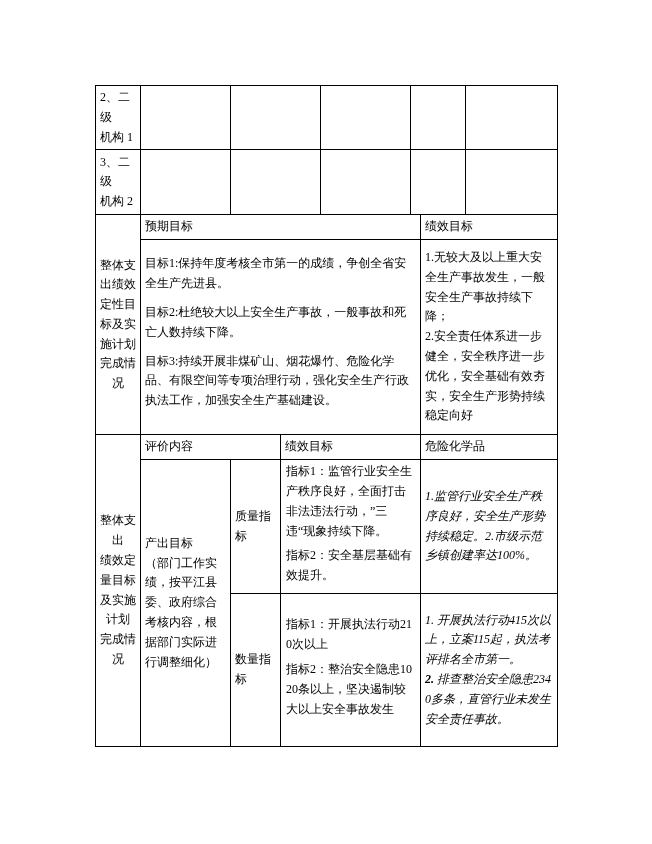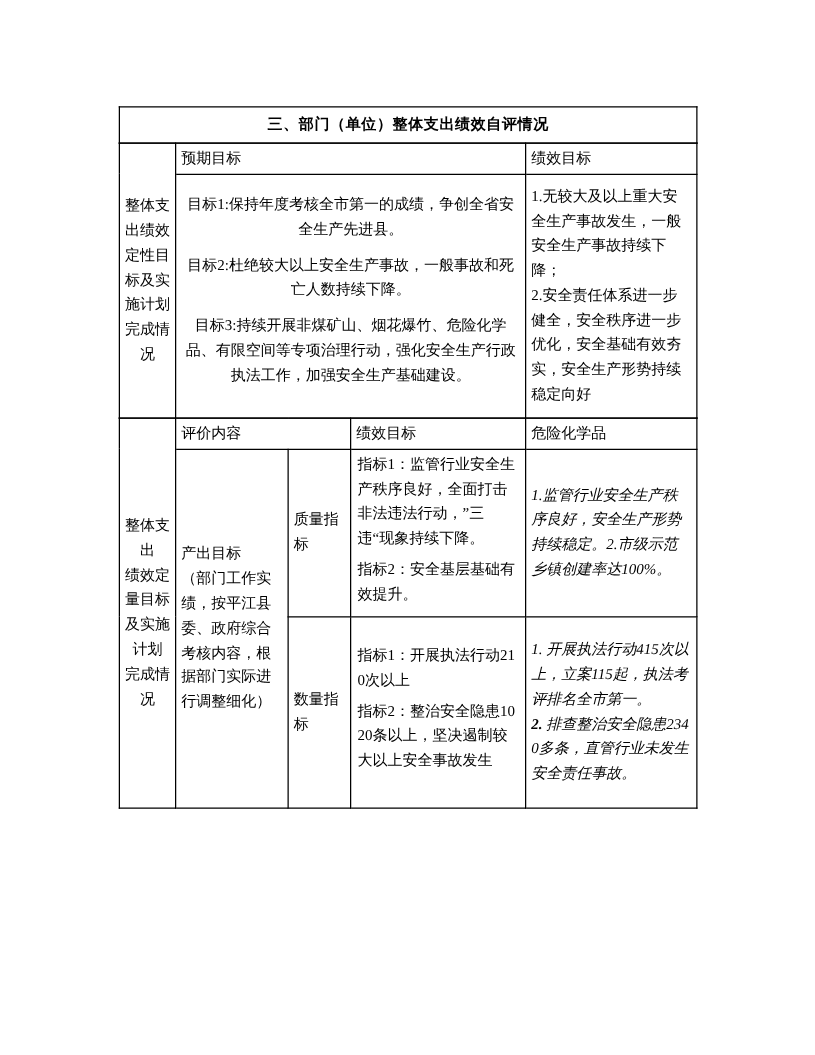--- a/index.html
+++ b/index.html
@@ -17,47 +17,67 @@
     word-break:break-all;
   }
   .pre { white-space:pre-wrap; }
   .cell-label { text-align:left; vertical-align:middle; padding:2px 3px; }
   .title-cell {
     text-align:center; font-weight:bold; font-size:14px;
     letter-spacing:0.5px; height:24px;
   }
   .side { text-align:center; vertical-align:middle; line-height:1.85; padding:2px 2px; }
   .hd { text-align:left; vertical-align:middle; }
-  .goals { vertical-align:top; text-align:center; padding:5px 7px;margin-left:12px; }
+  .goals { vertical-align:top; text-align:left; padding:5px 7px;margin-left:12px; }
   .goals p { margin:0 0 9px 0; }
   .actual { vertical-align:top; text-align:left; padding:5px 6px; line-height:1.7; }
   .output { vertical-align:middle; text-align:left; padding:4px 6px; line-height:1.75; }
   .ind { text-align:left; vertical-align:middle; line-height:1.8; padding:2px 3px;font-family:Liberation Serif, serif; }
   .tgt { vertical-align:top; text-align:left; padding:6px 5px; }
   .tgt p { margin:0 0 5px 1px; }
   .cmp { vertical-align:middle; text-align:left; padding:4px 6px; line-height:1.75;font-style:italic; }
   .cmp b { font-weight:bold; }
 </style>
 </head>
 <body>
 
 <div class="page">
   <div class="doc">
 
-
     <table class="t">
       <colgroup>
-          <col style="width:462px">
-        </colgroup>
+        <col style="width:45px">
+          <col style="width:90px">
+          <col style="width:90px">
+        <col style="width:90px">
+          <col style="width:55px">
+          <col style="width:92px">
+      </colgroup>
       <tbody>
-        <tr style="height:27px">
-          <td class="title-cell">三、部门（单位）整体支出绩效自评情况</td>
+        <tr style="height:60px">
+          <td class="cell-label pre">2、二级
+机构 1</td>
+          <td></td>
+          <td></td>
+          <td></td>
+          <td></td>
+          <td></td>
+        </tr>
+        <tr style="height:65px">
+          <td class="cell-label pre">3、二级
+机构 2</td>
+          <td></td>
+          <td></td>
+          <td></td>
+          <td></td>
+          <td></td>
         </tr>
       </tbody>
     </table>
+
 
     <table class="t">
       <colgroup>
         <col style="width:45px">
           <col style="width:280px">
           <col style="width:137px">
       </colgroup>
       <tbody>
         <tr style="height:23px">
           <td rowspan="2" class="side pre">整体支

